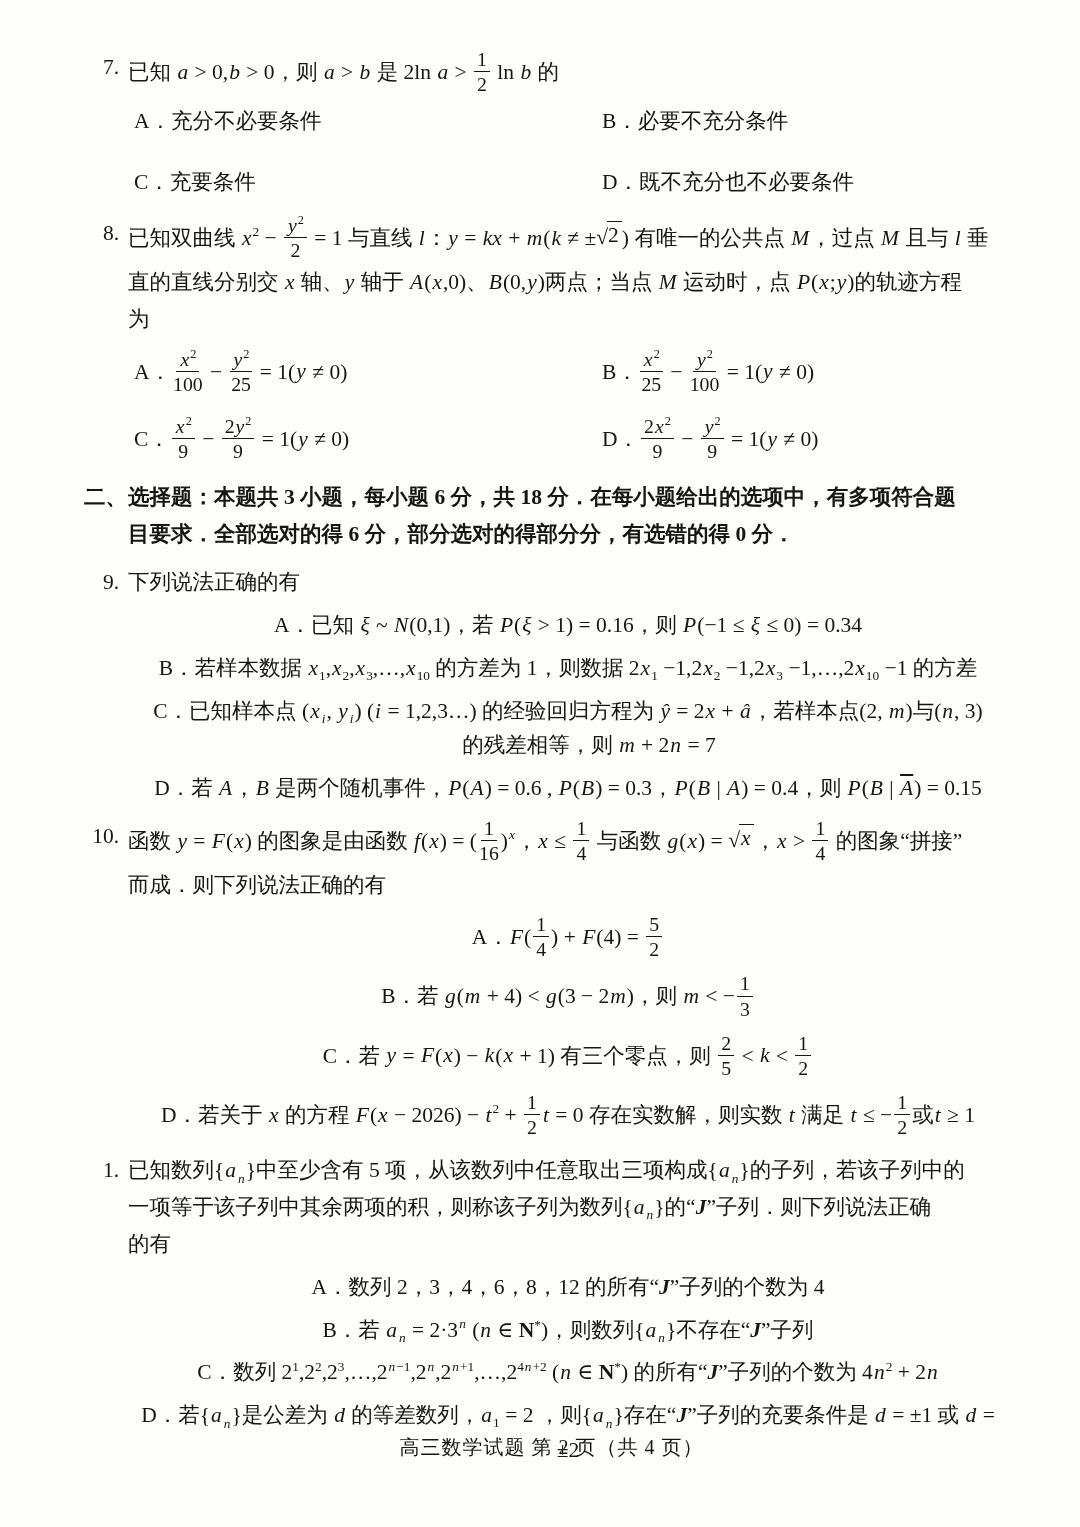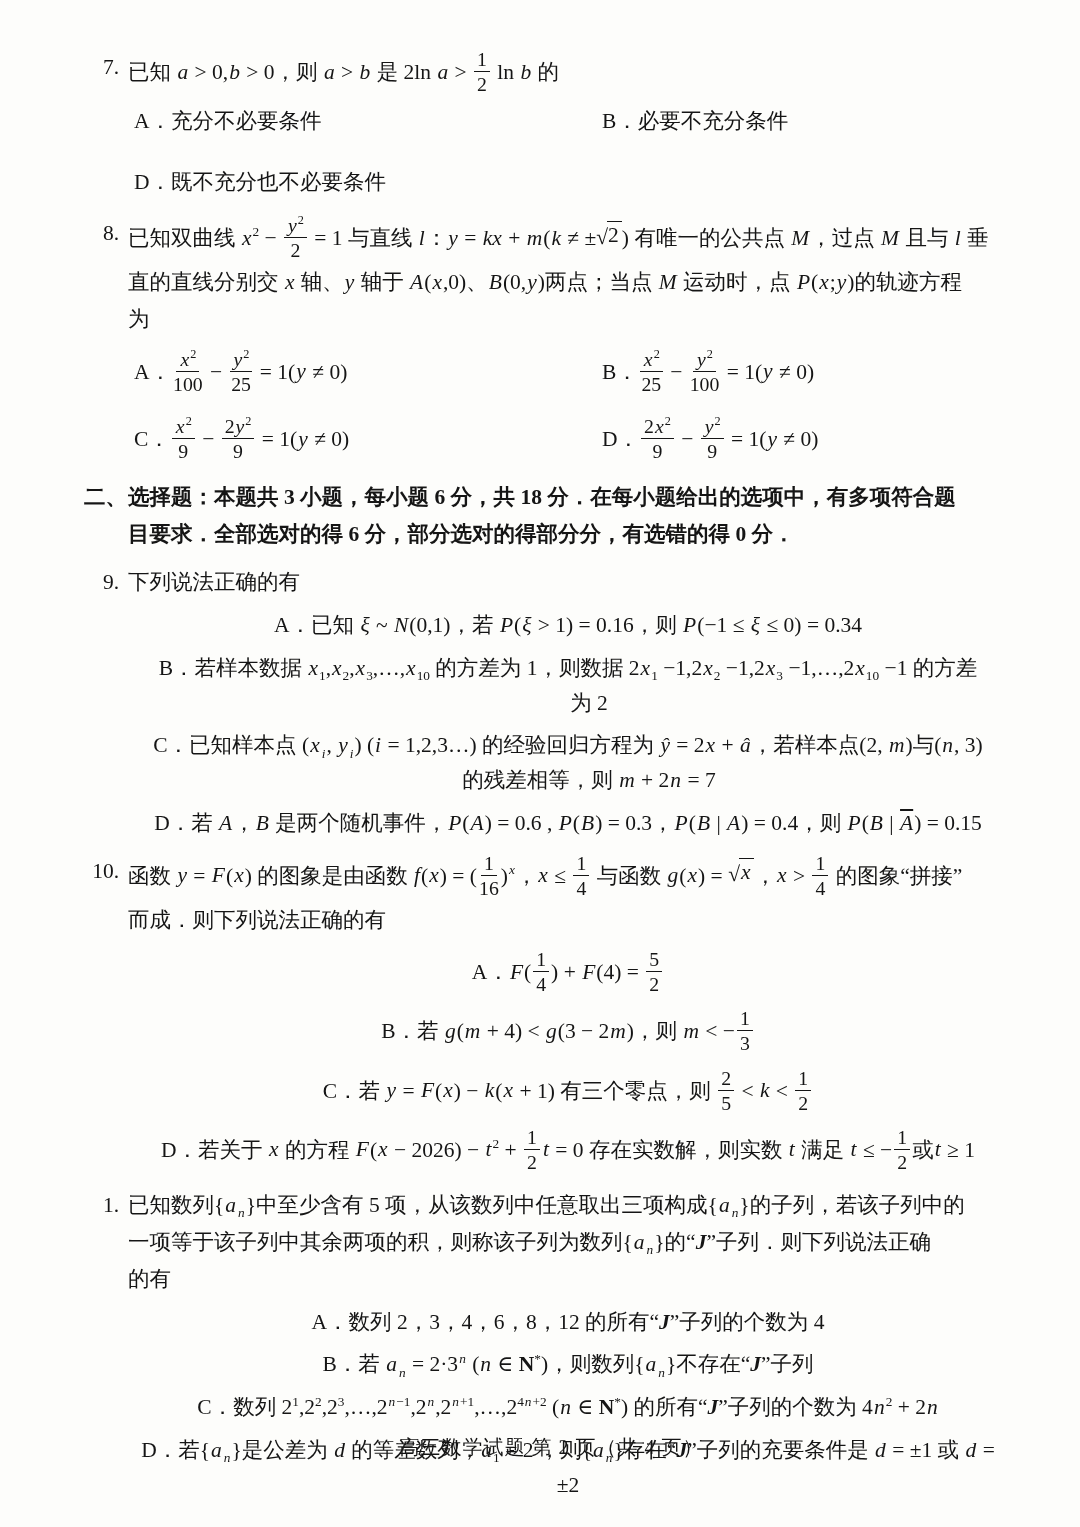--- a/index.html
+++ b/index.html
@@ -49,20 +49,21 @@
       <span class="qnum">7.</span>
       <span class="stemtext">已知 <span class="mi">a</span> &gt; 0,<span class="mi">b</span> &gt; 0，则 <span class="mi">a</span> &gt; <span class="mi">b</span> 是 2ln <span class="mi">a</span> &gt; <span class="frac">
             <span class="fn">1</span>
             <span class="fd">2</span>
           </span> ln <span class="mi">b</span> 的</span>
     </div>
     <div class="qbody">
       <div class="opts2">
         <div class="opt">A．充分不必要条件</div>
         <div class="opt">B．必要不充分条件</div>
+        <div class="opt">C．充要条件</div>
         <div class="opt">D．既不充分也不必要条件</div>
       </div>
     </div>
   </section>
 
   <section class="qblock">
     <div class="stem">
       <span class="qnum">8.</span>
       <span class="stemtext">已知双曲线 <span class="mi">x</span><sup>2</sup> − <span class="frac">
             <span class="fn"><span class="mi">y</span><sup>2</sup></span>
@@ -120,21 +121,20 @@
 
   <section class="qblock">
     <div class="stem">
       <span class="qnum">9.</span>
       <span class="stemtext">下列说法正确的有</span>
     </div>
     <div class="qbody">
       <div class="optline">A．已知 <span class="mi">ξ</span> ~ <span class="mi">N</span>(0,1)，若 <span class="mi">P</span>(<span class="mi">ξ</span> &gt; 1) = 0.16，则 <span class="mi">P</span>(−1 ≤ <span class="mi">ξ</span> ≤ 0) = 0.34</div>
       <div class="optline">
         <div>B．若样本数据 <span class="mi">x</span><sub>1</sub>,<span class="mi">x</span><sub>2</sub>,<span class="mi">x</span><sub>3</sub>,…,<span class="mi">x</span><sub>10</sub> 的方差为 1，则数据 2<span class="mi">x</span><sub>1</sub> −1,2<span class="mi">x</span><sub>2</sub> −1,2<span class="mi">x</span><sub>3</sub> −1,…,2<span class="mi">x</span><sub>10</sub> −1 的方差</div>
-        <div class="opt-cont">为 2</div>
       </div>
       <div class="optline">
         <div>C．已知样本点 (<span class="mi">x</span><sub><span class="mi">i</span></sub>, <span class="mi">y</span><sub><span class="mi">i</span></sub>) (<span class="mi">i</span> = 1,2,3…) 的经验回归方程为 <span class="mi">ŷ</span> = 2<span class="mi">x</span> + <span class="mi">â</span>，若样本点(2, <span class="mi">m</span>)与(<span class="mi">n</span>, 3)</div>
         <div class="opt-cont">的残差相等，则 <span class="mi">m</span> + 2<span class="mi">n</span> = 7</div>
       </div>
       <div class="optline">D．若 <span class="mi">A</span>，<span class="mi">B</span> 是两个随机事件，<span class="mi">P</span>(<span class="mi">A</span>) = 0.6 , <span class="mi">P</span>(<span class="mi">B</span>) = 0.3，<span class="mi">P</span>(<span class="mi">B</span> | <span class="mi">A</span>) = 0.4，则 <span class="mi">P</span>(<span class="mi">B</span> | <span class="olin"><span class="mi">A</span></span>) = 0.15</div>
     </div>
   </section>
 
   <section class="qblock">

